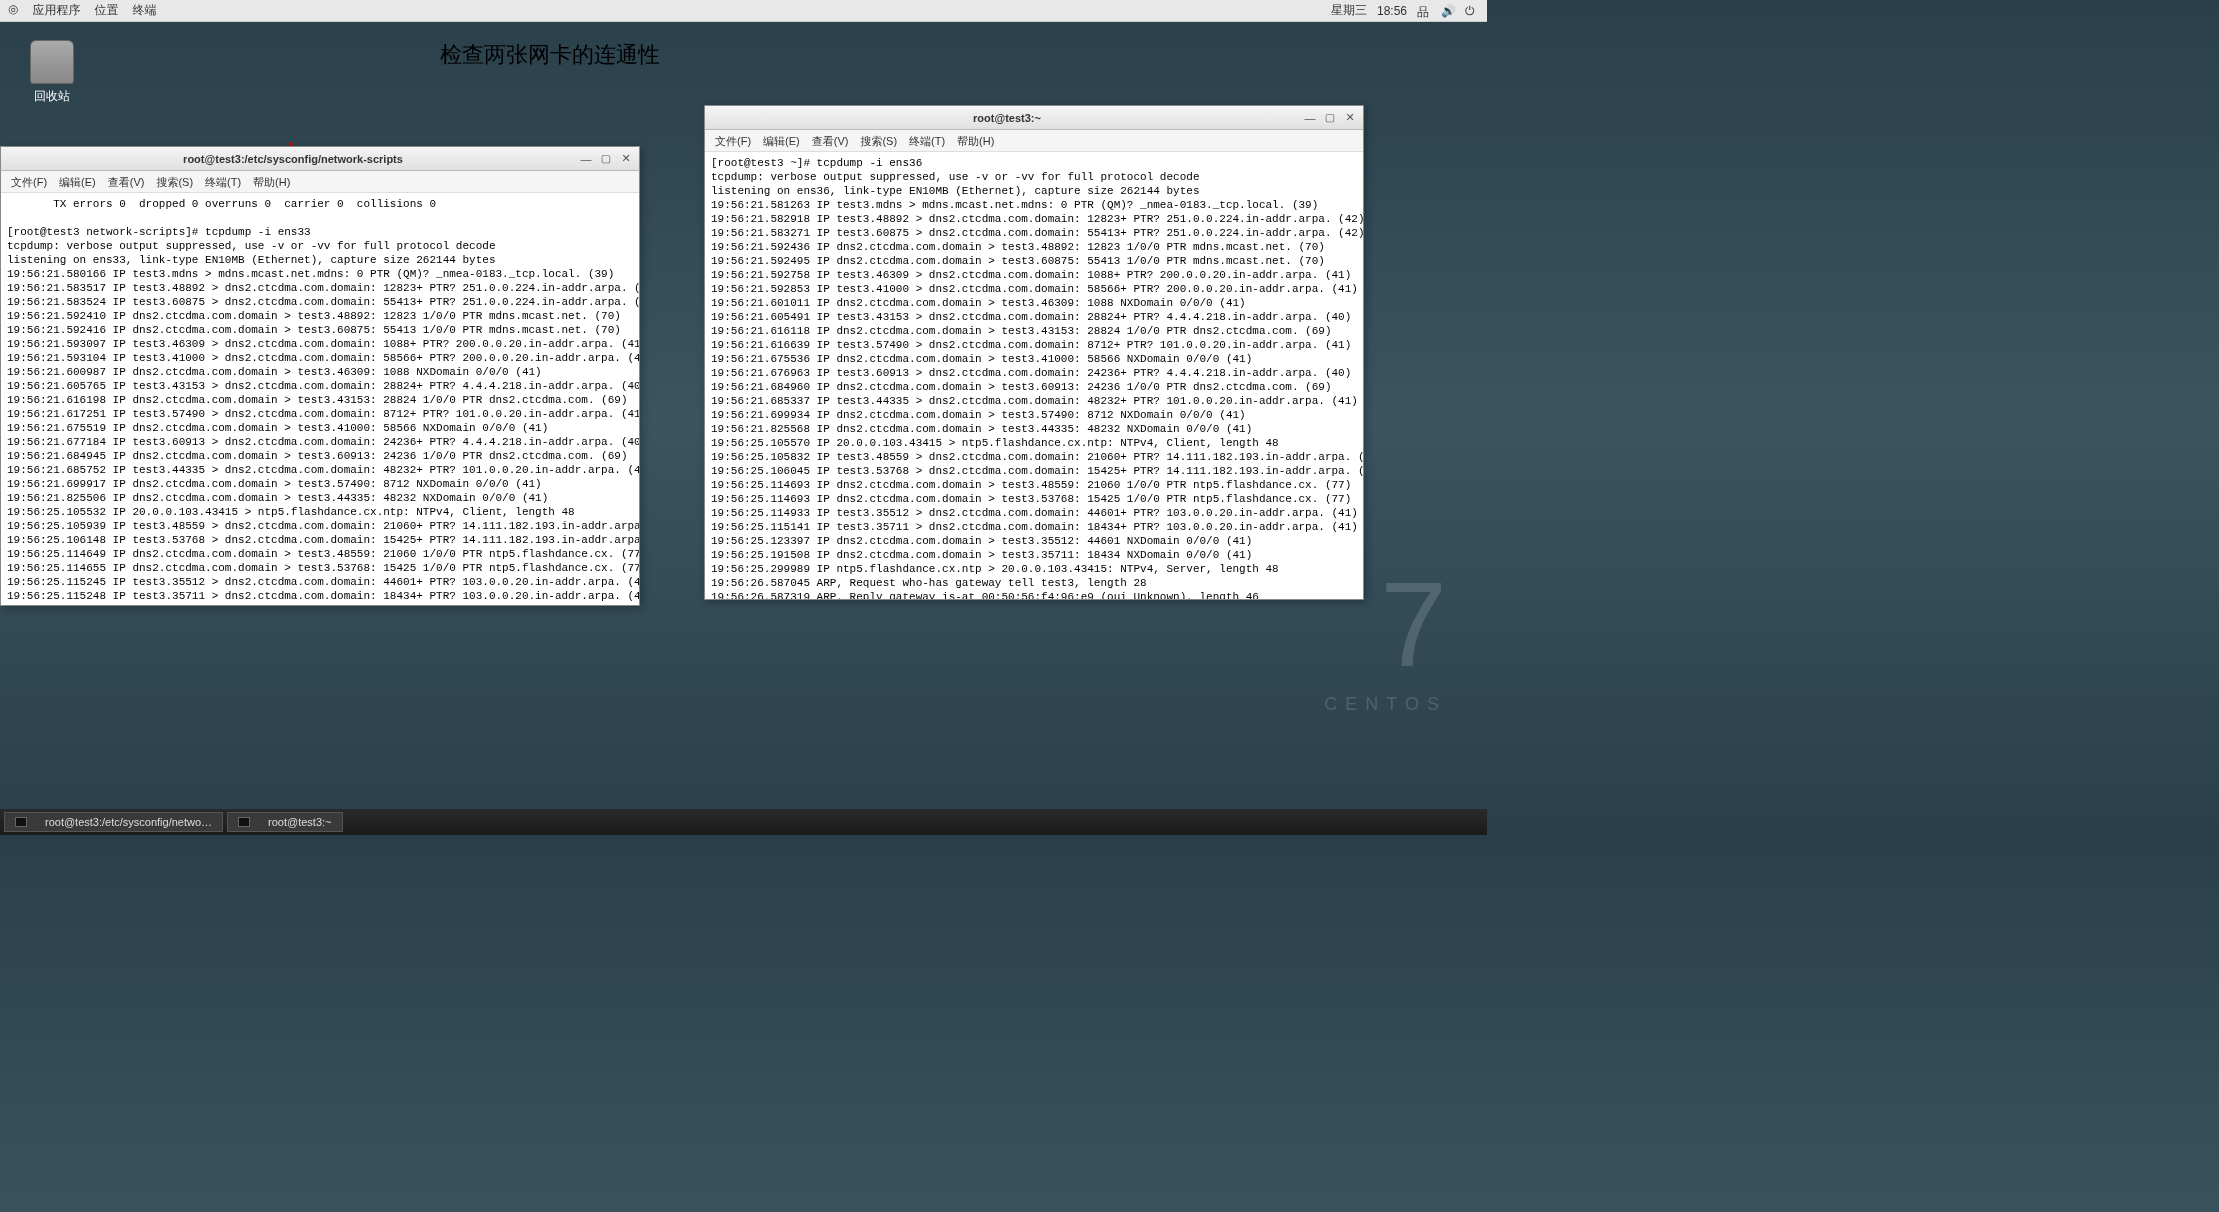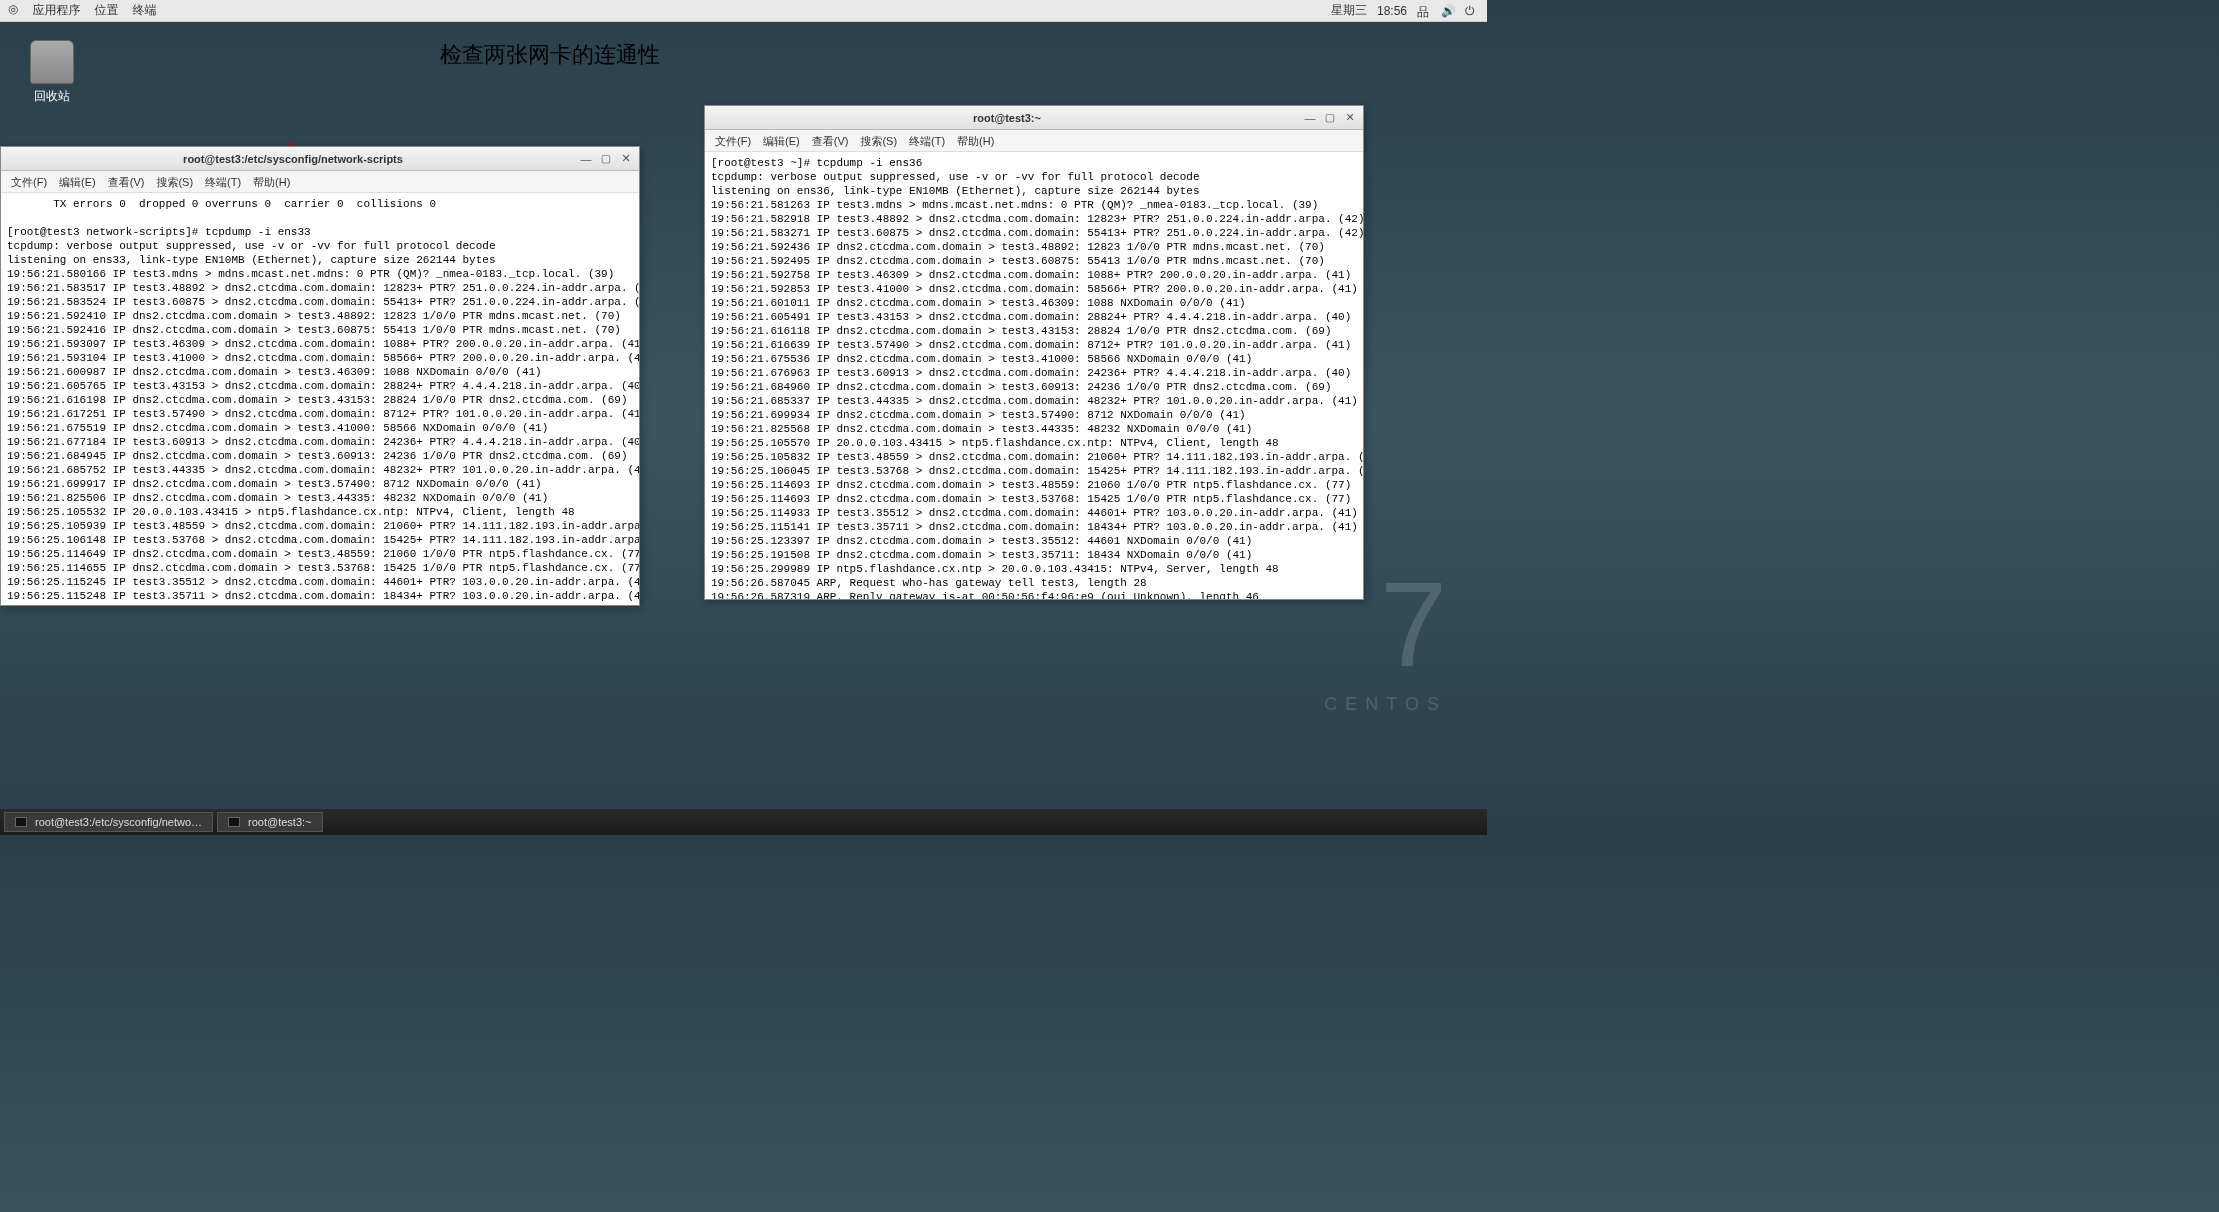--- a/index.html
+++ b/index.html
@@ -22,21 +22,21 @@
 .titlebar .btns{display:flex;gap:6px;}
 .titlebar .btn{width:14px;height:14px;display:flex;align-items:center;justify-content:center;font-size:11px;color:#555;cursor:pointer;}
 .menubar{background:#f5f5f5;height:22px;display:flex;align-items:flex-end;padding:0 6px;gap:4px;border-bottom:1px solid #ddd;font-size:11px;}
 .menubar span{padding:2px 4px;color:#333;cursor:pointer;}
 .terminal{background:#fff;padding:4px 6px;font-family:'Courier New',monospace;font-size:11px;line-height:14px;color:#000;height:calc(100% - 46px);overflow:hidden;white-space:pre;}
 .centos-logo{position:absolute;right:40px;bottom:120px;color:rgba(255,255,255,0.15);text-align:right;}
 .centos-logo .num{font-size:120px;font-weight:100;line-height:1;}
 .centos-logo .txt{font-size:18px;letter-spacing:8px;margin-top:10px;margin-left:16px;}
 .watermark{position:absolute;right:30px;bottom:10px;color:rgba(180,180,180,0.6);font-size:13px;}
 .taskbar{position:absolute;bottom:0;left:0;right:0;height:26px;background:linear-gradient(#2a2a2a,#1a1a1a);display:flex;align-items:center;padding:0 4px;}
-.taskbar .item{background:#3a3a3a;color:#ddd;padding:3px 10px;margin-right:4px;font-size:11px;border:1px solid #555;display:flex;align-items:center;gap:8px;}
+.taskbar .item{background:#3a3a3a;color:#ddd;padding:3px 10px;margin-right:4px;font-size:11px;border:1px solid #555;display:flex;align-items:center;gap:18px;}
 .taskbar .term-icon{width:12px;height:10px;background:#111;border:1px solid #666;}
 .ico{width:14px;height:14px;display:inline-block;}
 </style>
 </head>
 <body>
 
 <div class="topbar">
   <div class="left">
     <span>◎</span>
     <span>应用程序</span>

